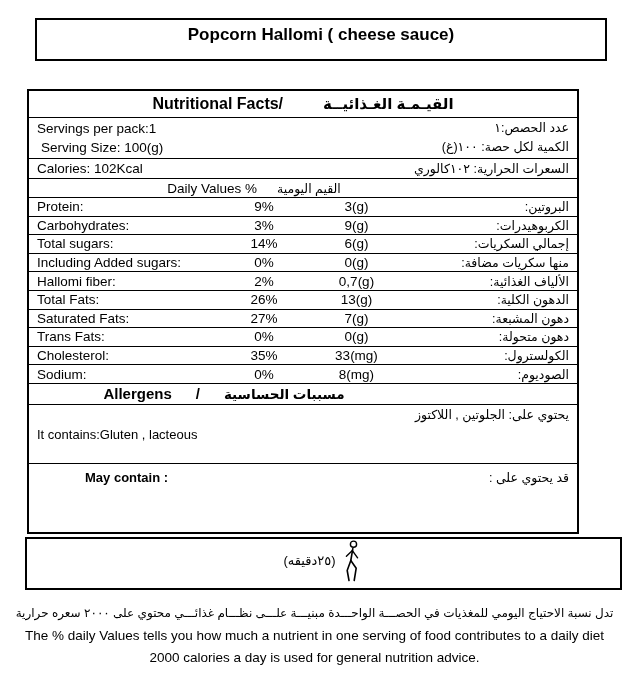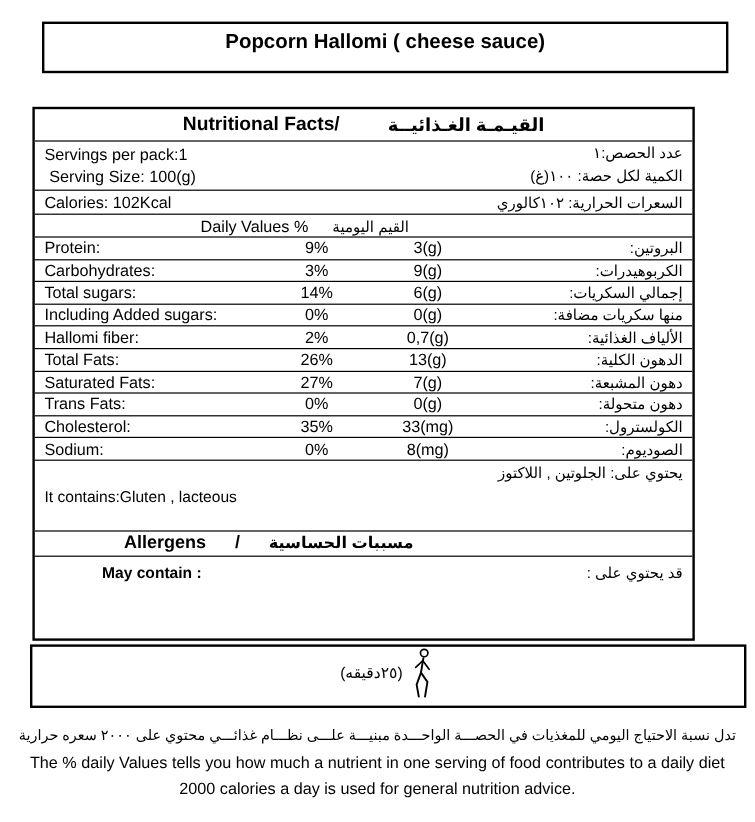--- a/index.html
+++ b/index.html
@@ -160,29 +160,29 @@
     <span class="n-amt">33(mg)</span>
     <span class="n-ar">الكولسترول:</span>
   </div>
   <div class="row nutrient-row">
     <span class="n-en">Sodium:</span>
     <span class="n-pct">0%</span>
     <span class="n-amt">8(mg)</span>
     <span class="n-ar">الصوديوم:</span>
   </div>
 
-  <div class="row contains-row">
-    <div class="contains-ar">يحتوي على: الجلوتين , اللاكتوز</div>
-    <div class="contains-en">It contains:Gluten , lacteous</div>
-  </div>
-
   <div class="row allergens-row">
     <span class="allergens-en">Allergens</span>
     <span class="allergens-slash">/</span>
     <span class="allergens-ar">مسببات الحساسية</span>
+  </div>
+
+  <div class="row contains-row">
+    <div class="contains-ar">يحتوي على: الجلوتين , اللاكتوز</div>
+    <div class="contains-en">It contains:Gluten , lacteous</div>
   </div>
 
   <div class="row maycontain-row">
     <span class="may-en">May contain  :</span>
     <span class="may-ar">قد يحتوي على :</span>
   </div>
 
 </div>
 
 <div class="activity-box">

